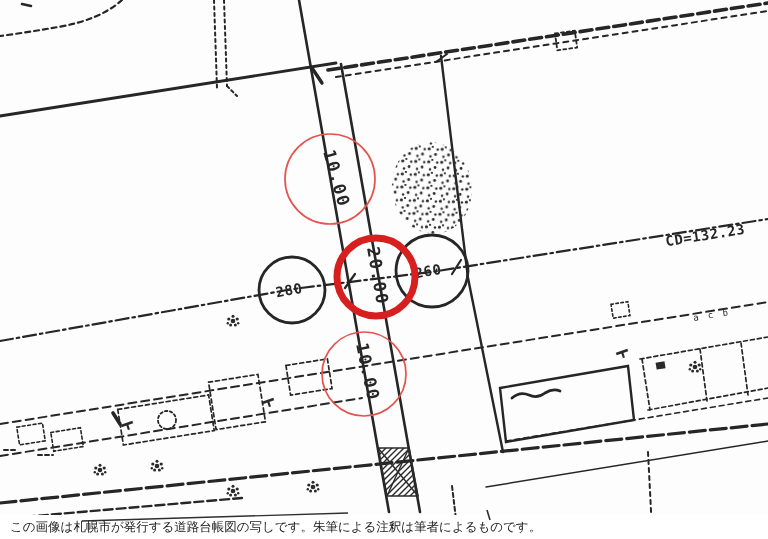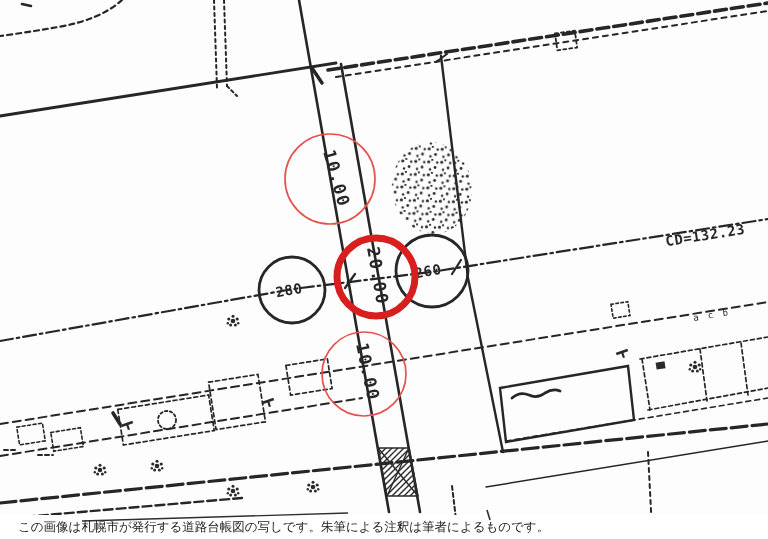--- a/index.html
+++ b/index.html
@@ -6,21 +6,21 @@
   .page{position:relative;width:768px;height:539px;background:#fdfdfd;overflow:hidden;
         font-family:"Liberation Sans",sans-serif;}
   svg{display:block;}
   .scan{filter:blur(.28px);}
   .ink{stroke:#262626;fill:none;stroke-linecap:round;}
   text{user-select:none;}
   .dimtxt{font-family:"DejaVu Sans Mono",monospace;font-size:17px;font-weight:700;letter-spacing:1.5px;}
   .stntxt{font-family:"DejaVu Sans Mono",monospace;font-size:14px;font-weight:700;letter-spacing:.5px;}
   .cdtxt{font-family:"DejaVu Sans Mono",monospace;font-size:14px;font-weight:700;letter-spacing:.5px;}
   .tinytxt{font-family:"DejaVu Sans Mono",monospace;font-size:9px;letter-spacing:2px;}
-  .caption{position:absolute;left:18px;top:519px;width:750px;font-size:12.5px;color:#1c1c1c;
+  .caption{position:absolute;left:10px;top:519px;width:750px;font-size:12.5px;color:#1c1c1c;
            font-family:Liberation Mono, monospace;}
 </style>
 </head>
 <body>
 
 <div class="page">
 <svg width="768" height="539" viewBox="0 0 768 539">
   <defs>
     <pattern id="stipple" width="13" height="13" patternUnits="userSpaceOnUse" patternTransform="rotate(12)">
       <circle cx="2.5" cy="3" r="1.6" fill="#2a2a2a"></circle>

